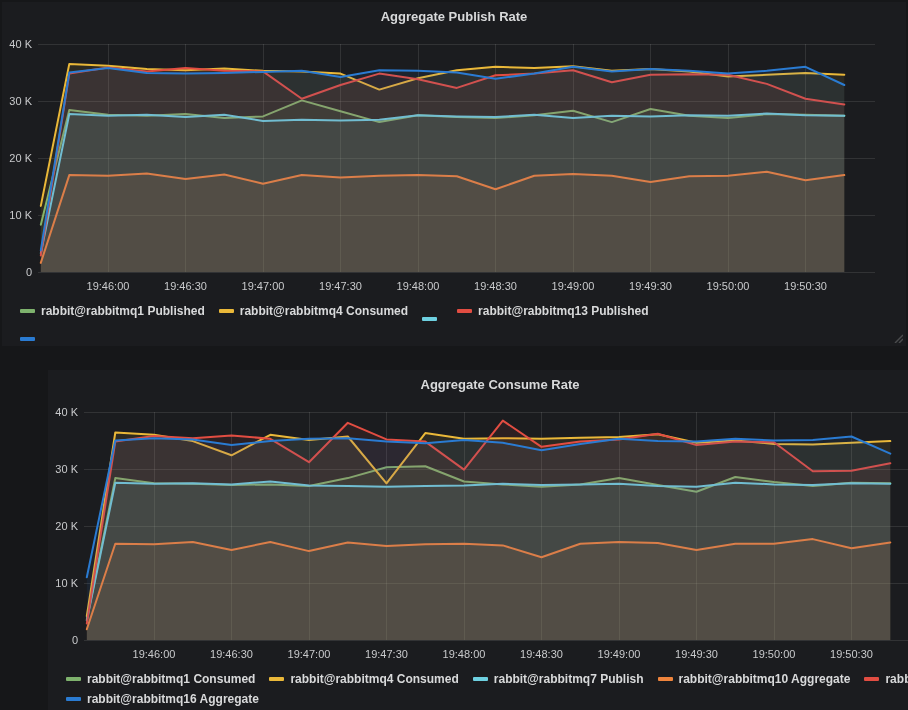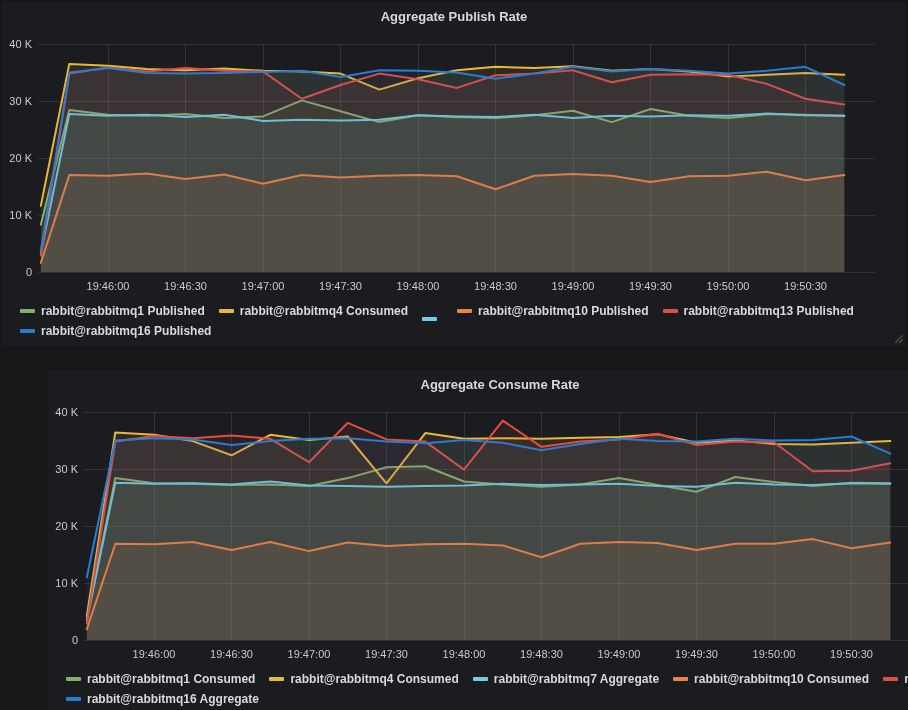--- a/index.html
+++ b/index.html
@@ -100,32 +100,27 @@
           <span>rabbit@rabbitmq1 Published</span>
         </div>
         <div class="legend-item">
           <span class="legend-swatch" style="background: rgb(234, 184, 57);"></span>
           <span>rabbit@rabbitmq4 Consumed</span>
         </div>
         <div class="legend-item">
           <span class="legend-swatch" style="background: rgb(110, 208, 224);"></span>
         </div>
         <div class="legend-item">
-          <span class="legend-swatch" style="background: rgb(239, 132, 60);"></span>
-          <span>rabbit@rabbitmq10 Published</span>
-        </div>
-        <div class="legend-item">
           <span class="legend-swatch" style="background: rgb(226, 77, 66);"></span>
           <span>rabbit@rabbitmq13 Published</span>
         </div>
       </div>
       <div class="legend-row">
         <div class="legend-item">
           <span class="legend-swatch" style="background: rgb(42, 123, 210);"></span>
-          <span>rabbit@rabbitmq16 Published</span>
         </div>
       </div>
     </div>
   <svg class="grip" width="10" height="10">
     <line x1="2" y1="10" x2="10" y2="2" stroke="#4a4b4d" stroke-width="1.5"></line>
     <line x1="6" y1="10" x2="10" y2="6" stroke="#4a4b4d" stroke-width="1.5"></line>
   </svg>
 </div>
 
 <div class="panel" id="panel-1">
@@ -187,25 +182,25 @@
         <div class="legend-item">
           <span class="legend-swatch" style="background: rgb(126, 178, 109);"></span>
           <span>rabbit@rabbitmq1 Consumed</span>
         </div>
         <div class="legend-item">
           <span class="legend-swatch" style="background: rgb(234, 184, 57);"></span>
           <span>rabbit@rabbitmq4 Consumed</span>
         </div>
         <div class="legend-item">
           <span class="legend-swatch" style="background: rgb(110, 208, 224);"></span>
-          <span>rabbit@rabbitmq7 Aggregate</span>
+          <span>rabbit@rabbitmq7 Publish</span>
         </div>
         <div class="legend-item">
           <span class="legend-swatch" style="background: rgb(239, 132, 60);"></span>
-          <span>rabbit@rabbitmq10 Consumed</span>
+          <span>rabbit@rabbitmq10 Aggregate</span>
         </div>
         <div class="legend-item">
           <span class="legend-swatch" style="background: rgb(226, 77, 66);"></span>
           <span>rabbit@rabbitmq13 Consumed</span>
         </div>
       </div>
       <div class="legend-row">
         <div class="legend-item">
           <span class="legend-swatch" style="background: rgb(42, 123, 210);"></span>
           <span>rabbit@rabbitmq16 Aggregate</span>

